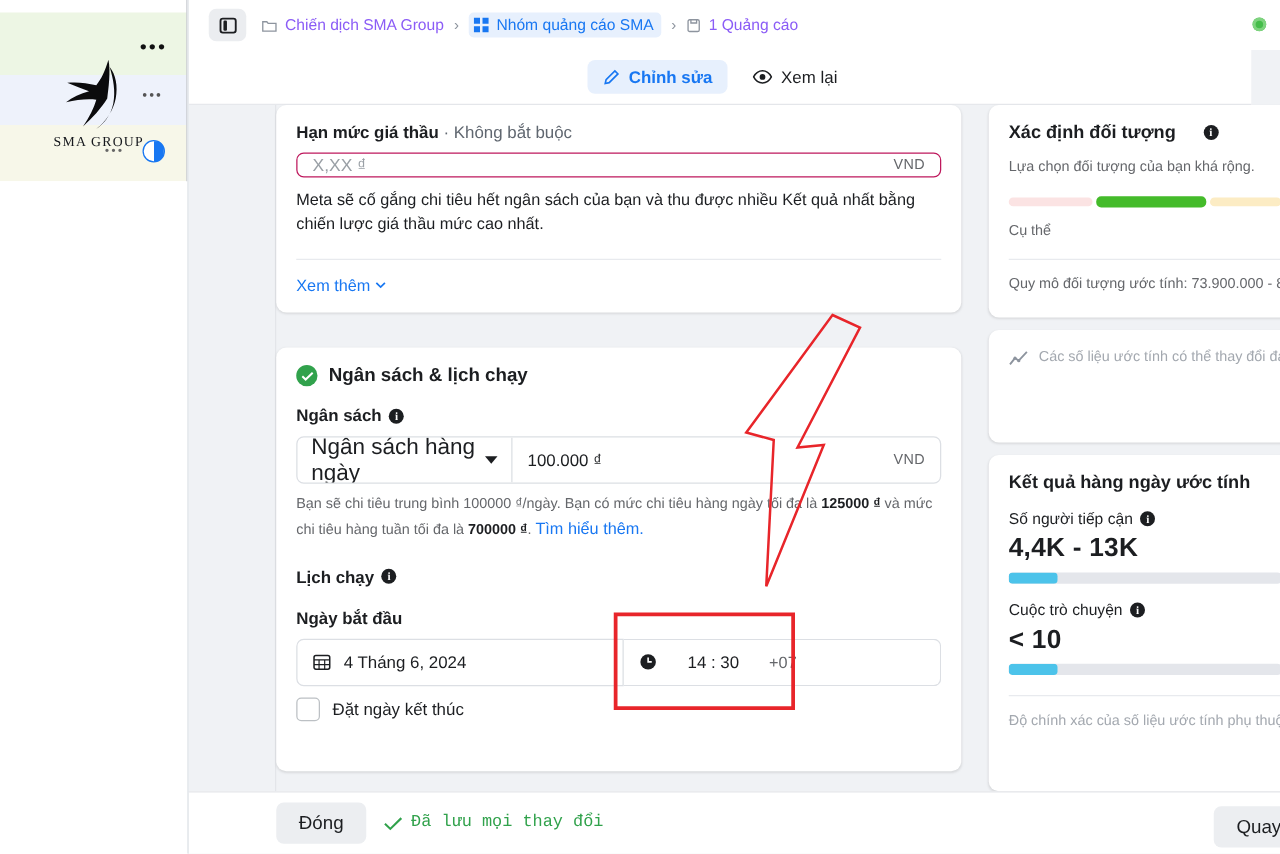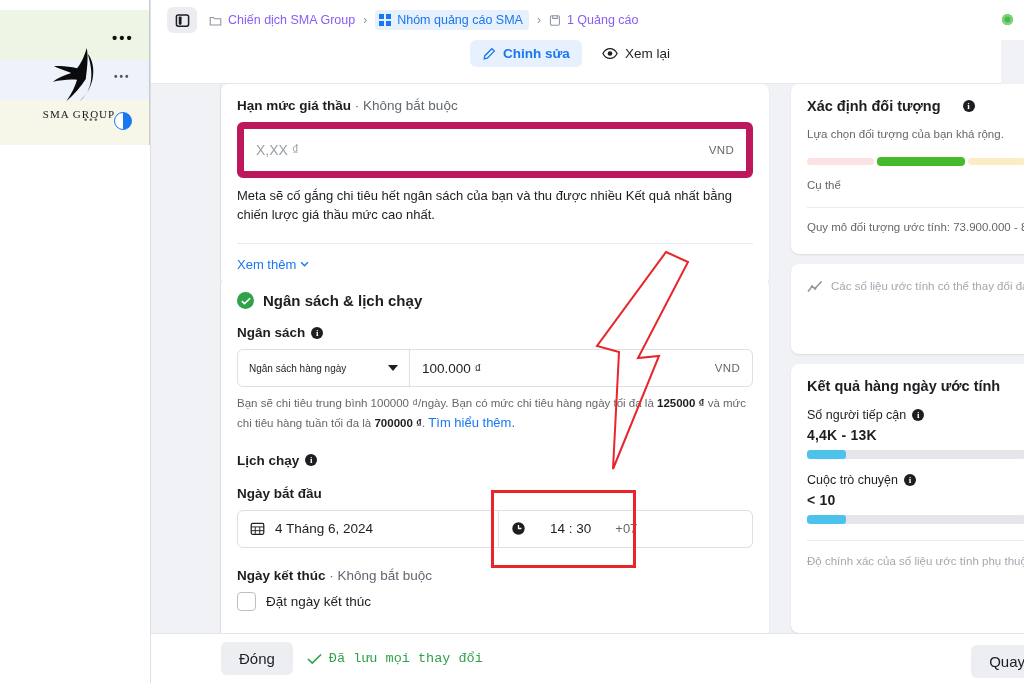--- a/index.html
+++ b/index.html
@@ -71,21 +71,21 @@
   .crumb-sep { color: #8d949e; font-size: 12px; }
   .status-dot {
     position: absolute; right: 12px; top: 14px; width: 11px; height: 11px;
     border-radius: 50%; background: #45bd4a;
     box-shadow: inset 0 0 0 2.5px #7fd37f;
   }
 
   
   .tabstrip {
     position: absolute; left: 0; top: 40px; width: 850px; height: 44px;
-    background: #fff; display: flex; align-items: flex-start; justify-content: center; gap: 8px;
+    background: #fff; display: flex; align-items: center; justify-content: center; gap: 8px;
     border-bottom: 1px solid #e6e8ec;
   }
   .tab {
     display: flex; align-items: center; gap: 7px; font-size: 13.5px;
     padding: 6px 12px; border-radius: 6px; white-space: nowrap;
   }
   .tab.sel { color: #1877f2; background: #e7f0fd; font-weight: 700; }
   .tab.unsel { color: #1c1e21; }
 
   
@@ -103,21 +103,21 @@
   .card {
     background: #fff; border-radius: 8px; box-shadow: 0 1px 2px rgba(0,0,0,.10);
     padding: 14px 16px;
   }
   .card-a { position: absolute; left: 0; top: 0; width: 548px; }
   .card-b { position: absolute; left: 0; top: 194px; width: 548px; padding-bottom: 40px; }
 
   .fld-label { font-size: 13.5px; font-weight: 700; color: #1c1e21; }
   .fld-label .opt { font-weight: 400; color: #606770; }
   .inputbox {
-    margin-top: 9px; height: 56px; border: 7px solid #be185d; border-radius: 6px;
+    margin-top: 9px; height: 20px; border: 1px solid #be185d; border-radius: 6px;
     display: flex; align-items: center; padding: 0 12px; background: #fff;
   }
   .ph { font-size: 14px; color: #9aa0a6; flex: 1; }
   .suffix { font-size: 11.5px; color: #65676b; letter-spacing: .3px; }
   .helper { margin-top: 9px; font-size: 13px; color: #1c1e21; line-height: 1.45; }
   .hr { margin-top: 18px; border-top: 1px solid #e8eaee; }
   .link { color: #1877f2; font-size: 13px; }
   .linkrow { margin-top: 13px; display: flex; align-items: center; gap: 4px; }
 
   .sect-head { display: flex; align-items: center; gap: 9px; }
@@ -133,21 +133,21 @@
     color: #fff; font-size: 9px; font-weight: 700;
     display: inline-flex; align-items: center; justify-content: center; flex: none;
     font-family: "Liberation Serif", serif;
   }
   .combo-row {
     margin-top: 9px; height: 38px; border: 1px solid #dcdfe4; border-radius: 6px;
     display: flex; align-items: stretch; overflow: hidden; background: #fff;
   }
   .combo-sel {
     width: 172px; display: flex; align-items: center; justify-content: space-between;
-    padding: 0 11px; border-right: 1px solid #dcdfe4; font-size: 10px; color: #1c1e21;
+    padding: 0 11px; border-right: 1px solid #dcdfe4; font-size: 18px; color: #1c1e21;
   }
   .caret { width: 0; height: 0; border-left: 5px solid transparent; border-right: 5px solid transparent; border-top: 6px solid #1c1e21; }
   .combo-val { flex: 1; display: flex; align-items: center; padding: 0 12px; font-size: 13.5px; color: #1c1e21; }
   .small-note { margin-top: 8px; font-size: 11.5px; color: #65676b; line-height: 1.55; }
   .small-note b { color: #1c1e21; }
 
   .date-row { margin-top: 9px; display: flex; gap: 0; }
   .date-box {
     width: 262px; height: 38px; border: 1px solid #dcdfe4; border-radius: 6px 0 0 6px;
     display: flex; align-items: center; gap: 10px; padding: 0 12px; font-size: 13.5px; color: #1c1e21;
@@ -178,21 +178,21 @@
   .seg-3 { width: 62px; background: #fcecc4; }
   .gauge-cap { margin-top: 13px; font-size: 11.5px; color: #65676b; }
   .rdiv { margin-top: 16px; border-top: 1px solid #e8eaee; }
   .rsize { margin-top: 13px; font-size: 11.5px; color: #65676b; white-space: nowrap; }
 
   .notewrap { display: flex; gap: 8px; }
   .chart-icon { width: 16px; height: 16px; flex: none; margin-top: 1px; }
   .notetext { font-size: 11.5px; color: #a3a8af; line-height: 1.5; white-space: nowrap; }
 
   .metric-label { margin-top: 14px; font-size: 12.5px; color: #1c1e21; display: flex; align-items: center; gap: 6px; }
-  .metric-val { margin-top: 5px; font-size: 14px; font-weight: 700; color: #1c1e21; letter-spacing: .2px; }
+  .metric-val { margin-top: 5px; font-size: 21px; font-weight: 700; color: #1c1e21; letter-spacing: .2px; }
   .metric-bar { margin-top: 7px; height: 9px; border-radius: 3px; background: #e4e6eb; position: relative; overflow: hidden; }
   .metric-bar i { position: absolute; left: 0; top: 0; height: 9px; background: #4cc3ea; border-radius: 3px; }
   .rfoot { margin-top: 16px; border-top: 1px solid #e8eaee; padding-top: 12px; }
 
   
   .bottombar {
     position: absolute; left: 0; top: 633px; width: 874px; height: 50px;
     background: #ffffff; border-top: 1px solid #e3e5e9; display: flex; align-items: center;
   }
   .btn-grey {
@@ -365,24 +365,20 @@
             <div class="time-box">
               <svg width="15" height="15" viewBox="0 0 16 16">
                 <circle cx="8" cy="8" r="6.6" fill="#1c1e21"></circle>
                 <path d="M8 4.3V8h3.1" stroke="#fff" stroke-width="1.4" fill="none"></path>
               </svg>
               <span>14 : 30</span>
               <span class="tz">+07</span>
             </div>
           </div>
 
-          <div style="margin-top:20px" class="fld-label">
-            <span>Ngày kết thúc</span>
-            <span class="opt">· Không bắt buộc</span>
-          </div>
           <div class="cbrow">
             <span class="cbox"></span>
             <span class="cblabel">Đặt ngày kết thúc</span>
           </div>
         </div>
       </div>
 
       <div class="rightcol">
 
         <div class="rcard rc1">

